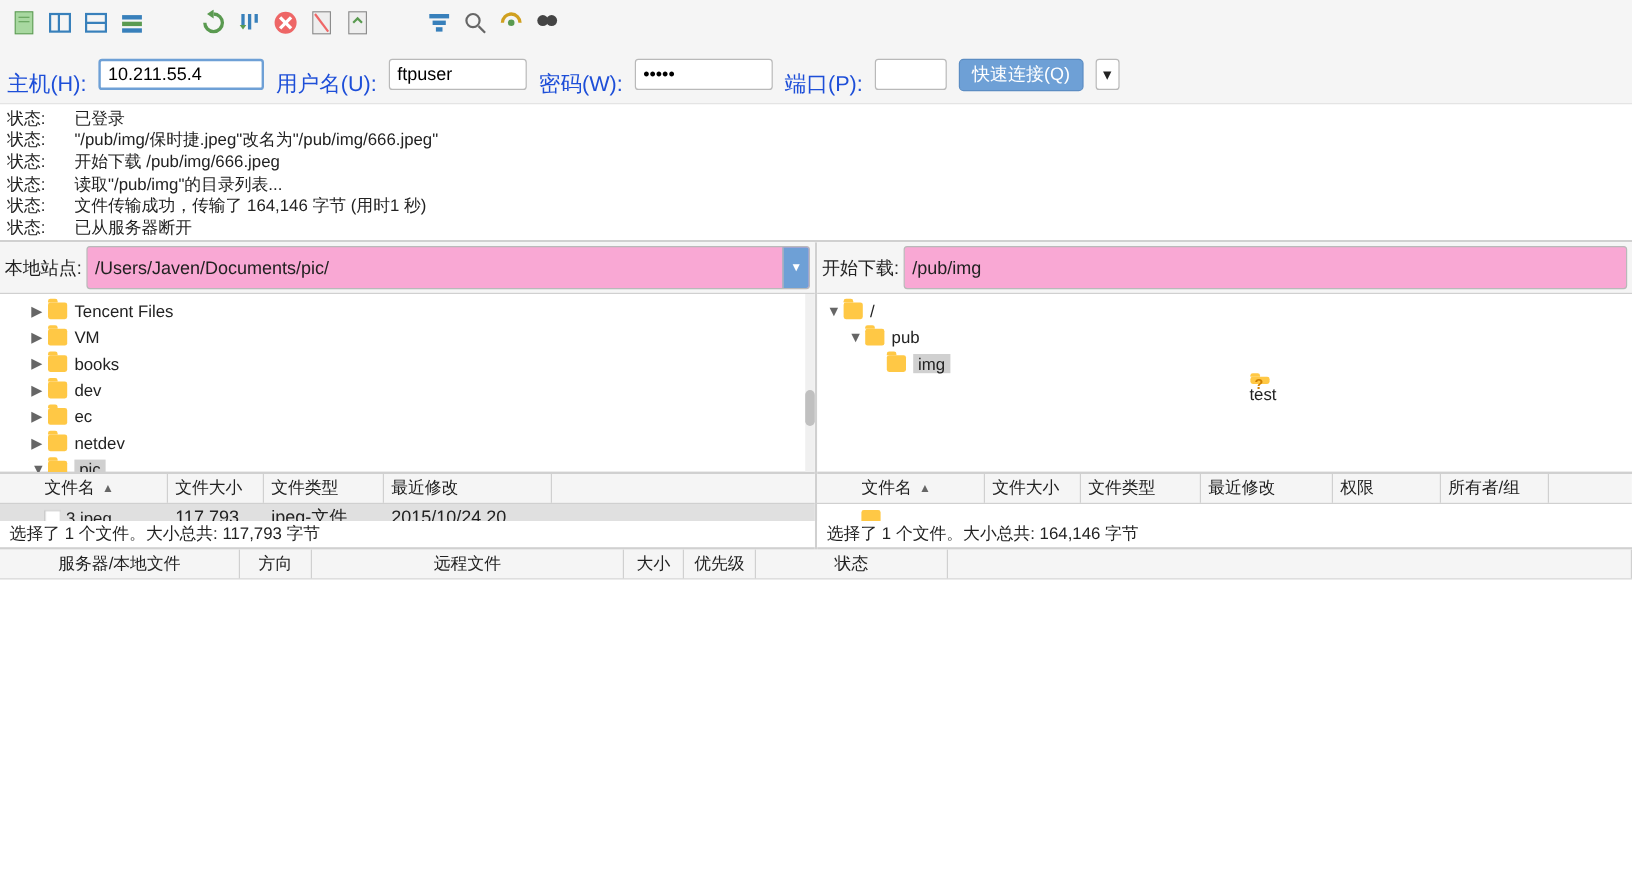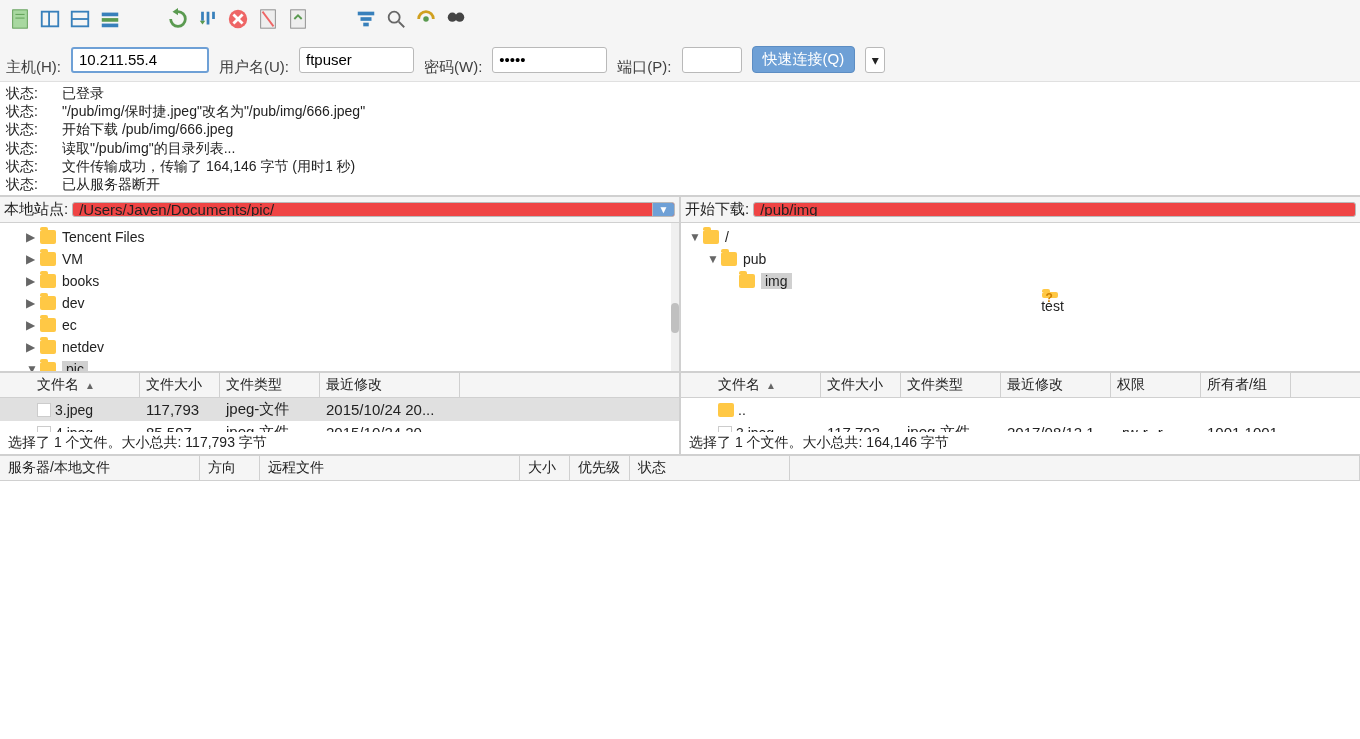--- a/index.html
+++ b/index.html
@@ -4,40 +4,40 @@
 <style>
 * { box-sizing: border-box; margin: 0; padding: 0; font-family: -apple-system, BlinkMacSystemFont, "Segoe UI", Arial, sans-serif; font-size: 14px; }
 body { background: #f5f5f5; color: #222; width: 1360px; height: 739px; overflow: hidden; display: flex; flex-direction: column; }
 .toolbar { height: 38px; display: flex; align-items: center; padding: 0 8px; gap: 8px; background: #f5f5f5; }
 .tb-group { display: flex; gap: 6px; }
 .tb-icon { width: 24px; height: 24px; display: flex; align-items: center; justify-content: center; cursor: pointer; }
 .tb-icon svg { width: 22px; height: 22px; }
 .tb-sep { width: 28px; }
 
 .conn-bar { display: flex; align-items: center; gap: 10px; padding: 4px 6px; background: #f5f5f5; border-bottom: 1px solid #e0e0e0; }
-.cb-label { font-size: 15px; color: #404040; white-space: nowrap; margin-top: 16px; }
+.cb-label { font-size: 18px; color: #1d4ed8; white-space: nowrap; margin-top: 16px; }
 .cb-input { height: 26px; border: 1px solid #b9b9b9; background: #fff; padding: 2px 6px; font-size: 15px; border-radius: 3px; }
 .cb-input.host { border: 2px solid #6ea0d6; width: 138px; }
 .cb-input.user { width: 115px; }
 .cb-input.pass { width: 115px; }
 .cb-input.port { width: 60px; }
 .btn-conn { background: #6ea0d6; color: #fff; border: 1px solid #5c8dc3; border-radius: 4px; padding: 3px 10px; font-size: 15px; cursor: pointer; }
 .drop { width: 20px; height: 26px; border: 1px solid #b9b9b9; background: #fff; border-radius: 3px; display: flex; align-items: center; justify-content: center; cursor: pointer; }
 
 .log-panel { padding: 2px 6px; background: #fff; border-bottom: 2px solid #d0d0d0; max-height: 118px; overflow: hidden; }
 .log-line { display: flex; font-size: 15px; line-height: 1.3; }
 .log-label { width: 56px; }
 .log-msg { flex: 1; }
 
 .browsers { display: flex; flex: 1; min-height: 0; }
 .pane { display: flex; flex-direction: column; flex: 1; min-width: 0; border-right: 2px solid #d0d0d0; background: #fff; }
 .pane:last-child { border-right: none; }
 .path-row { display: flex; align-items: center; gap: 4px; padding: 3px 4px; border-bottom: 1px solid #d0d0d0; background: #f5f5f5; }
 .path-row label { font-size: 15px; }
-.path-select { flex: 1; display: flex; border: 1px solid #b9b9b9; border-radius: 3px; background: #ef4444; height: 15px; align-items: center; overflow: hidden; }
+.path-select { flex: 1; display: flex; border: 1px solid #b9b9b9; border-radius: 3px; background: #f9a8d4; height: 36px; align-items: center; overflow: hidden; }
 .path-select span { padding: 0 6px; font-size: 15px; flex: 1; }
 .ps-btn { width: 22px; height: 100%; background: #6ea0d6; display: flex; align-items: center; justify-content: center; cursor: pointer; border-left: 1px solid #b9b9b9; }
 
 .tree { flex: 0 0 150px; overflow: auto; border-bottom: 2px solid #d0d0d0; padding: 3px 0; position: relative; }
 .tree-row { display: flex; align-items: center; height: 22px; padding-left: 8px; cursor: pointer; }
 .disc { width: 14px; font-size: 12px; color: #666; }
 .folder-ico { width: 16px; height: 14px; background: #ffc845; border-radius: 2px; margin-right: 6px; position: relative; }
 .folder-ico::before { content: ""; position: absolute; top: -3px; left: 0; width: 8px; height: 3px; background: #ffc845; border-radius: 2px 2px 0 0; }
 .folder-ico.q::after { content: "?"; position: absolute; top: -1px; left: 4px; color: #d08000; font-size: 12px; font-weight: bold; }
 .tree-row.sel .tname { background: #d0d0d0; padding: 0 4px; }
@@ -53,21 +53,21 @@
 .col.c-size { flex: 0 0 80px; text-align: left; }
 .col.c-type { flex: 0 0 100px; }
 .col.c-date { flex: 0 0 140px; }
 .col.c-perm { flex: 0 0 90px; }
 .col.c-own { flex: 0 0 90px; }
 .sort-ind { font-size: 10px; color: #666; margin-left: 2px; }
 .file-ico { width: 14px; height: 14px; background: #fff; border: 1px solid #ccc; position: relative; }
 .updir-ico { width: 16px; height: 14px; background: #ffc845; border-radius: 2px; }
 
 .status-row { padding: 2px 8px; font-size: 14px; background: #fff; border-bottom: 2px solid #d0d0d0; }
-.queue-head { display: flex; background: #f5f5f5; border-bottom: 1px solid #d0d0d0; }
+.queue-head { display: flex; background: #f5f5f5; border-bottom: 1px solid #d0d0d0; text-align: center; }
 .queue-head .qcol { padding: 3px 8px; border-right: 1px solid #d0d0d0; font-size: 14px; }
 .queue-body { flex: 1; background: #fff; min-height: 30px; }
 .scrollbar-v { position: absolute; right: 0; top: 0; bottom: 0; width: 8px; background: #f0f0f0; }
 .scrollbar-thumb { width: 8px; height: 30px; background: #c0c0c0; border-radius: 4px; position: absolute; }
 </style>
 </head>
 <body>
 
 <div class="toolbar">
   <div class="tb-group">

